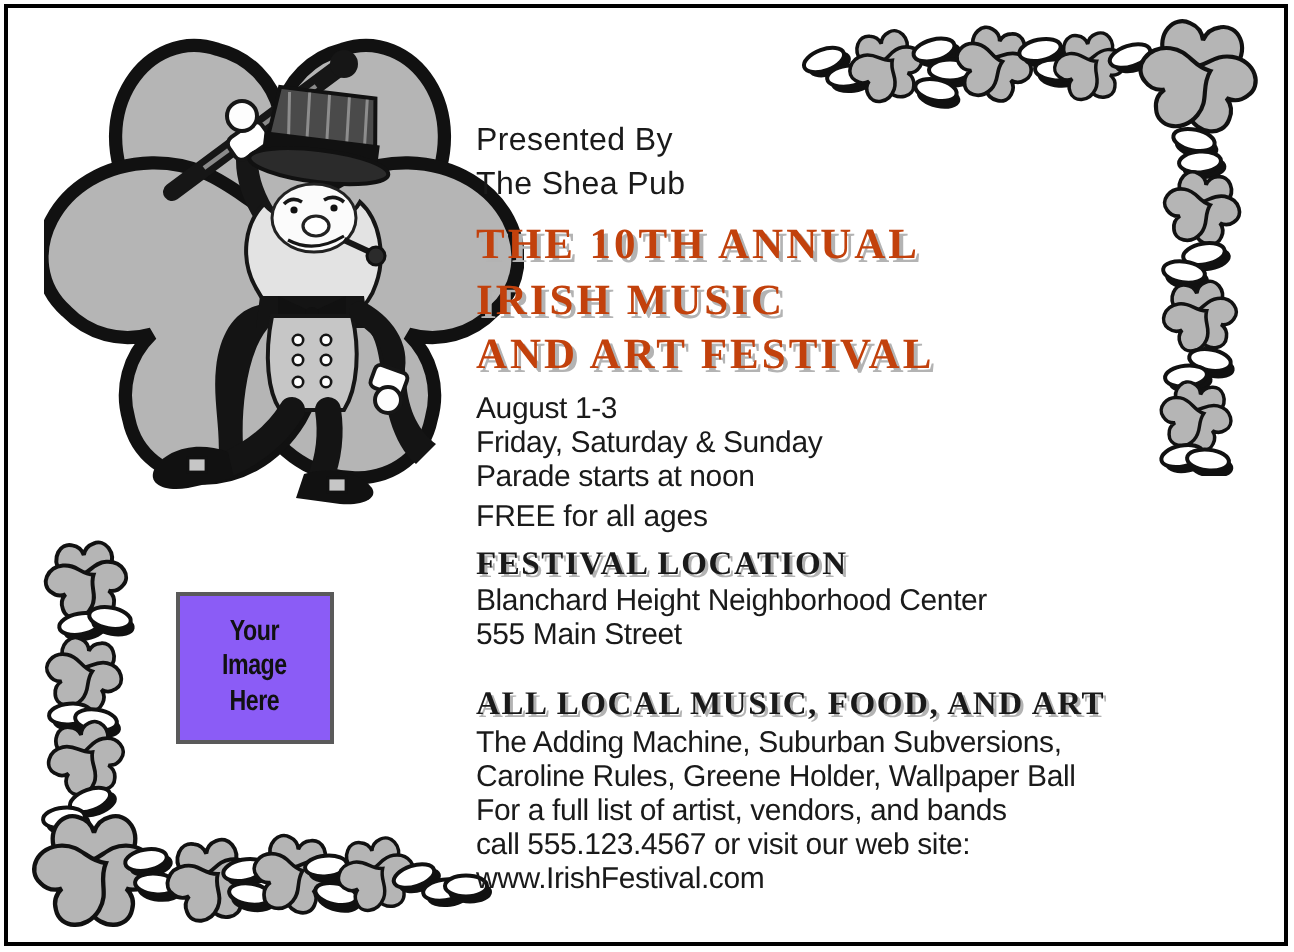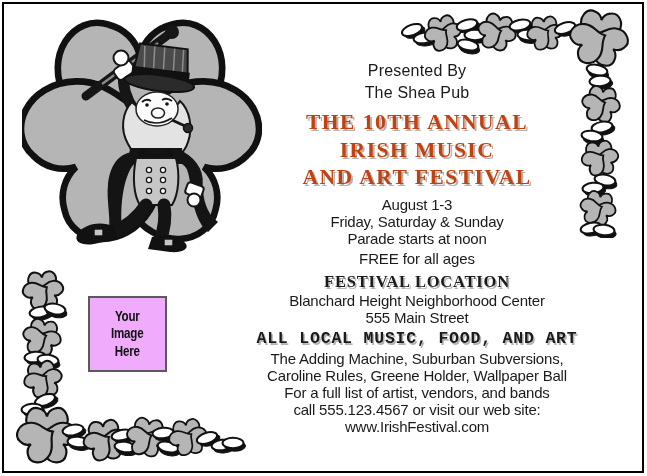--- a/index.html
+++ b/index.html
@@ -3,34 +3,34 @@
 <meta charset="utf-8">
 <style>
   html,body{margin:0;padding:0;background:#fff;}
   .page{position:relative;width:647px;height:476px;background:#ffffff;overflow:hidden;
         font-family:"Liberation Sans",sans-serif;color:#1a1a1a;}
   .frame{position:absolute;left:2px;top:2px;right:3px;bottom:3px;border:2px solid #000;pointer-events:none;}
   .lep-svg{position:absolute;left:22px;top:6px;}
   .deco-tr{position:absolute;left:385px;top:8px;}
   .deco-bl{position:absolute;left:6px;top:266px;}
   .img-ph{position:absolute;left:88px;top:296px;width:79px;height:76px;box-sizing:border-box;
-          border:2px solid #5a5a5a;background:#f0abfc;display:flex;align-items:center;justify-content:center;}
+          border:2px solid #5a5a5a;background:#8b5cf6;display:flex;align-items:center;justify-content:center;}
   .ph-text{font-weight:bold;font-size:14.5px;line-height:17.5px;text-align:center;
            letter-spacing:-.3px;transform:scaleX(.8);color:#111;}
-  .col{position:absolute;left:238px;top:60px;width:358px;text-align:center;}
+  .col{position:absolute;left:238px;top:60px;width:358px;text-align:left;}
   .pres{font-size:16px;line-height:22px;letter-spacing:.2px;}
   .title-block{margin-top:5px;}
   .title-line{font-family:"Liberation Serif",serif;font-weight:bold;font-size:21.5px;line-height:27.5px;
               letter-spacing:1.5px;color:#c2410c;text-shadow:2px 2px 0 #b3b3b3;}
   .sched{margin-top:4px;}
   .body-line{font-size:15px;line-height:17px;letter-spacing:-.2px;}
   .free-line{font-size:15px;line-height:20px;padding-top:2px;letter-spacing:-.1px;}
   .sec-head{font-family:"Liberation Serif",serif;font-weight:bold;font-size:16.5px;line-height:20px;
             letter-spacing:.8px;text-shadow:1.5px 1.5px 0 #b3b3b3;margin-top:3px;}
-  .lineup-head{margin-top:2px;line-height:22px;font-family:Liberation Mono, monospace;}
+  .lineup-head{margin-top:15px;line-height:22px;}
 </style>
 </head>
 <body>
 
 <div class="page">
 
   <svg width="0" height="0" style="position:absolute" aria-hidden="true">
     <defs>
       <path id="leafP" d="M0 7 C -6 -1 -14 1 -19 -8 C -25 -19 -17 -30 -8 -27 C -4 -26 -1 -23 0 -19 C 1 -23 4 -26 8 -27 C 17 -30 25 -19 19 -8 C 14 1 6 -1 0 7 Z"></path>
       <g id="shamrock">

